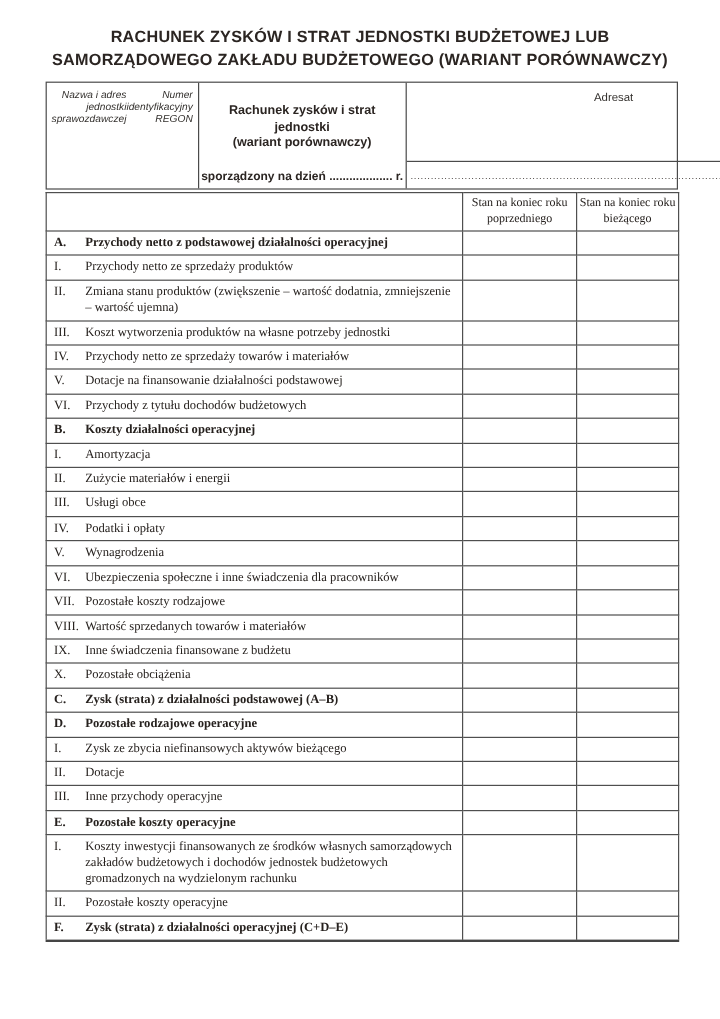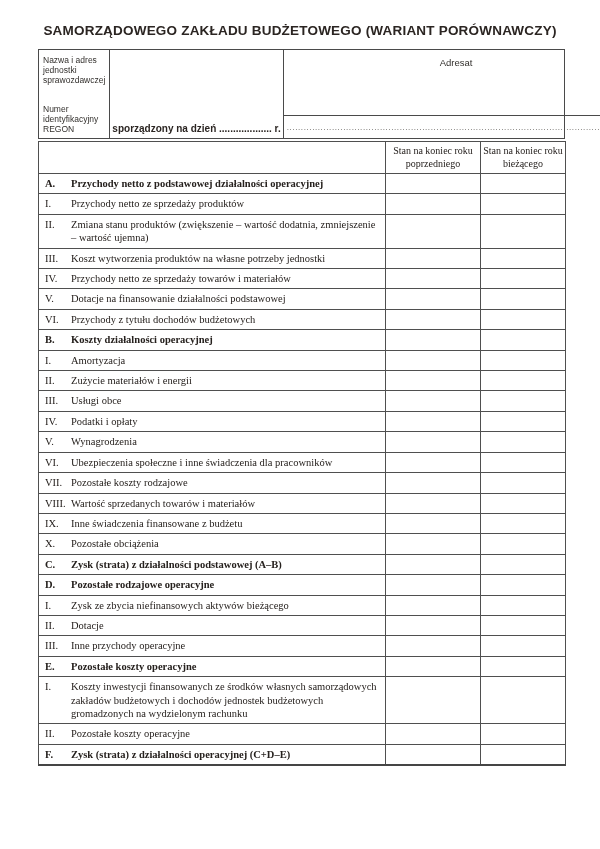--- a/index.html
+++ b/index.html
@@ -28,25 +28,26 @@
     width: 527px;
     height: 90px;
     border: 1px solid #4a4a4a;
     display: flex;
     box-sizing: border-box;
     background: #fff;
   }
   .hcol { box-sizing: border-box; height: 100%; }
   .hcol-left {
     width: 177px;
-    display: flex; flex-direction: column; justify-content: space-between;
-    text-align: left;
+    display: flex; justify-content: space-between;
+    text-align: right;
     font-size: 8.5px; line-height: 10px;
     padding: 5px 4px 4px 4px;
     color: #33302d;
+    font-style: italic;
   }
   .hcol-mid {
     width: 180px;
     border-left: 1px solid #4a4a4a;
     border-right: 1px solid #4a4a4a;
     display: flex; flex-direction: column;
     text-align: center;
     font-weight: bold;
     font-size: 10.5px;
     color: #2b2522;
@@ -110,32 +111,37 @@
   td.desc .num { position: absolute; left: 6px; top: 3px; }
   tr.bold-row td.desc { font-weight: bold; }
   td.val { background: #fff; }
 </style>
 </head>
 <body>
 
 <div class="page">
 
   <div class="doc-title">
+    <div>RACHUNEK ZYSKÓW I STRAT JEDNOSTKI BUDŻETOWEJ LUB</div>
     <div>SAMORZĄDOWEGO ZAKŁADU BUDŻETOWEGO (WARIANT PORÓWNAWCZY)</div>
   </div>
 
   <div class="header-box">
     <div class="hcol hcol-left">
       <div>
         <div>Nazwa i adres</div>
         <div>jednostki sprawozdawczej</div>
       </div>
       <div>Numer identyfikacyjny REGON</div>
     </div>
     <div class="hcol hcol-mid">
+      <div class="hm-title">
+        <div>Rachunek zysków i strat jednostki</div>
+        <div>(wariant porównawczy)</div>
+      </div>
       <div class="hm-date">sporządzony na dzień ................... r.</div>
     </div>
     <div class="hcol hcol-right">
       <div class="hr-box">Adresat</div>
       <div class="hr-dots">........................................................................................................................</div>
     </div>
   </div>
 
   <table class="main">
     <thead>

